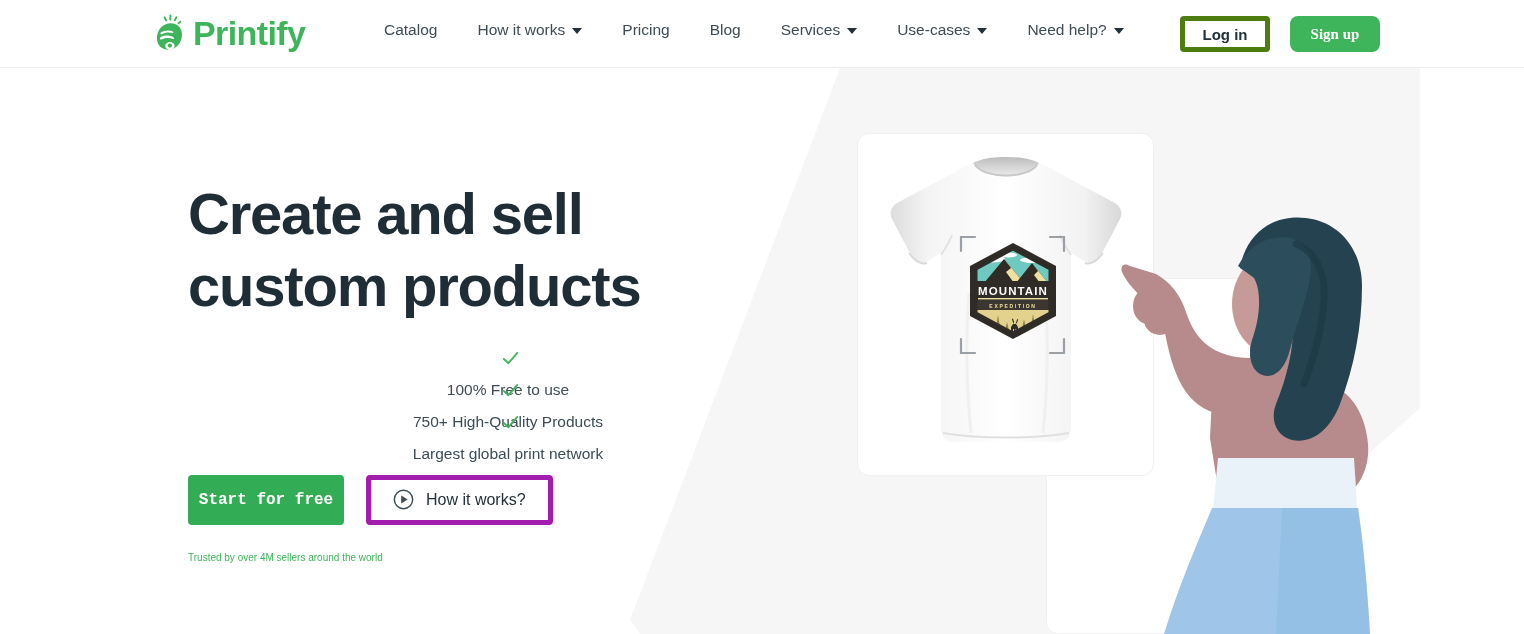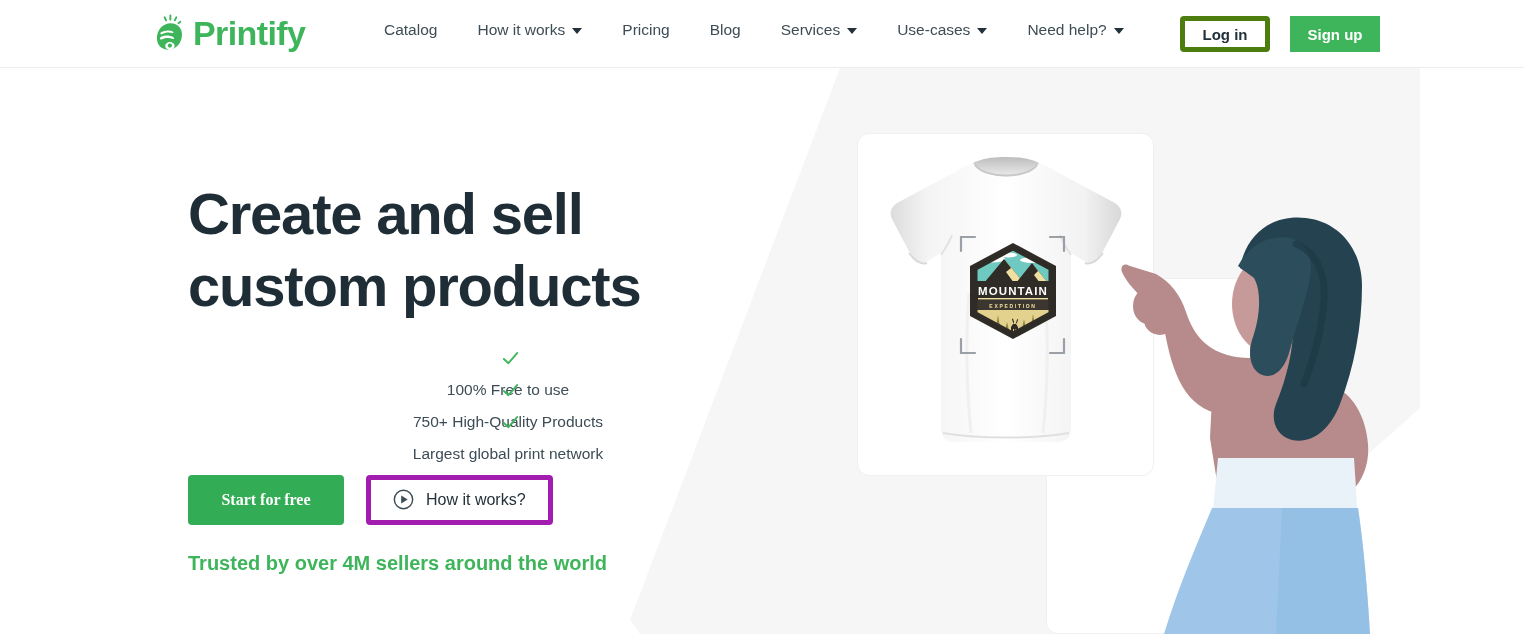--- a/index.html
+++ b/index.html
@@ -33,23 +33,23 @@
     border-top:6px solid #22313a; display:block; position:relative; top:1px;
   }
 
   .auth{ position:absolute; right:144px; top:16px; display:flex; align-items:center; gap:20px; }
   .btn-login{
     width:90px;height:36px;border:5px solid #4d7c0f;border-radius:4px;background:#fff;
     font-size:15px;font-weight:700;color:#22313a;cursor:pointer;
     font-family:"Liberation Sans",sans-serif;
   }
   .btn-signup{
-    width:90px;height:36px;border:none;border-radius:0;background:#3eb55b;
+    width:90px;height:36px;border:none;border-radius:8px;background:#3eb55b;
     font-size:15px;font-weight:700;color:#fff;cursor:pointer;
-    font-family:Liberation Sans, sans-serif;
+    font-family:Liberation Serif, serif;
   }
 
   
   .hero{ position:absolute; top:68px; left:0; width:1524px; height:566px; background:#fff; overflow:hidden; }
 
   .bg-diagonal{
     position:absolute; left:630px; top:0px; width:790px; height:566px;
     background:#f6f6f6;
     clip-path:polygon(210px 0, 790px 0, 790px 340px, 700px 420px, 700px 566px, 10px 566px, 0 552px);
     z-index:0;
@@ -62,29 +62,29 @@
   }
   .features{ list-style:none; margin-top:28px; }
   .feature{ display:flex; align-items:center; gap:14px; height:32px; margin-bottom:0;flex-direction:column; }
   .check{ width:17px;height:17px; display:block; flex:none; margin-left:4px;}
   .feature-text{ font-size:15.5px; color:#3d4c55; }
 
   .cta-row{ display:flex; align-items:center; gap:22px; margin-top:29px; }
   .btn-start{
     width:156px;height:50px;border:none;border-radius:4px;background:#33ad55;
     color:#fff;font-size:16px;font-weight:700;cursor:pointer;
-    font-family:Liberation Serif, serif;
+    font-family:Liberation Mono, monospace;
   }
   .btn-how{
     height:50px;padding:0 22px;border:5px solid #a21caf;border-radius:4px;background:#fff;
     display:flex;align-items:center;gap:12px;cursor:pointer;
     font-size:16px;color:#22313a; font-family:"Liberation Sans",sans-serif;
   }
   .play-icon{ width:21px;height:21px;display:block;flex:none; }
-  .trust{ margin-top:27px; font-size:20px; font-weight:700; color:#3eb55b; }
+  .trust{ margin-top:27px; font-size:10px; font-weight:400; color:#3eb55b; }
 
   
   .art{ position:absolute; left:0; top:0; width:1524px; height:566px; z-index:3; pointer-events:none; }
   .card{
     position:absolute; background:#fff; border:1px solid #f0f0f0; border-radius:12px;
   }
   .card-shirt{ left:857px; top:65px; width:297px; height:343px; z-index:4; }
   .card-lower{ left:1046px; top:210px; width:297px; height:356px; z-index:2; }
 
   .shirt-wrap{ position:absolute; left:857px; top:65px; width:297px; height:343px; z-index:6; }

